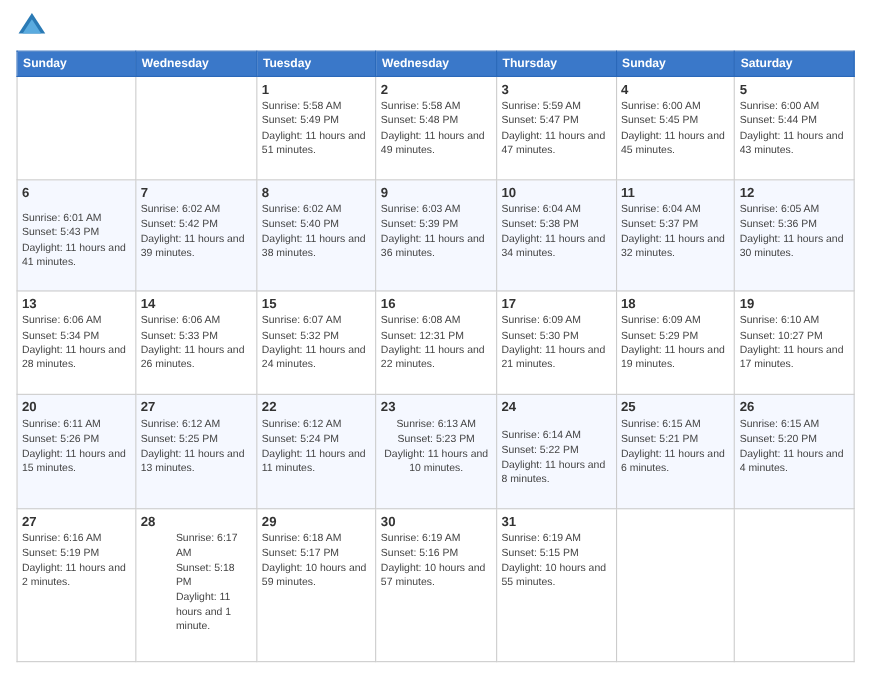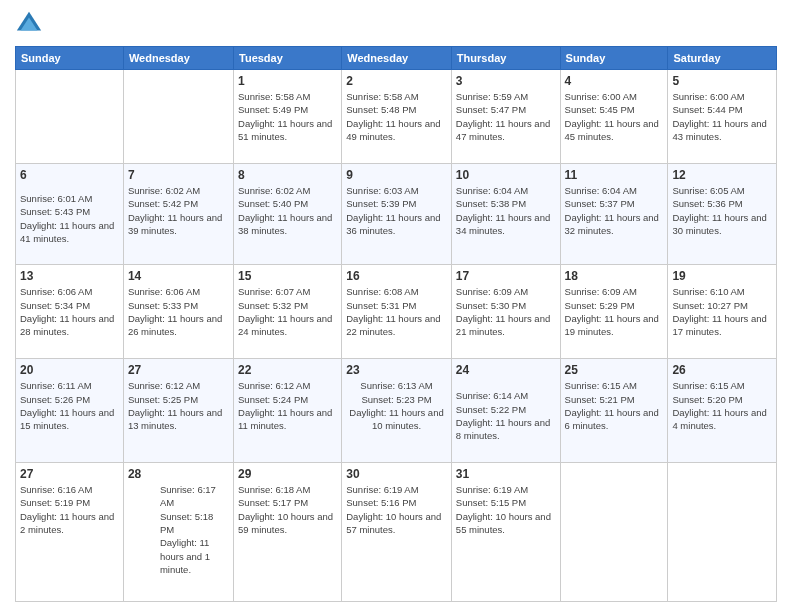--- a/index.html
+++ b/index.html
@@ -229,21 +229,21 @@
           </td>
           <td>
             <span class="day-number">15</span>
             <div class="day-info" style="white-space: pre-line;">Sunrise: 6:07 AM
 Sunset: 5:32 PM
 Daylight: 11 hours and 24 minutes.</div>
           </td>
           <td>
             <span class="day-number">16</span>
             <div class="day-info" style="white-space: pre-line;">Sunrise: 6:08 AM
-Sunset: 5:31 PM
+Sunset: 12:31 PM
 Daylight: 11 hours and 22 minutes.</div>
           </td>
           <td>
             <span class="day-number">17</span>
             <div class="day-info" style="white-space: pre-line;">Sunrise: 6:09 AM
 Sunset: 5:30 PM
 Daylight: 11 hours and 21 minutes.</div>
           </td>
           <td>
             <span class="day-number">18</span>

